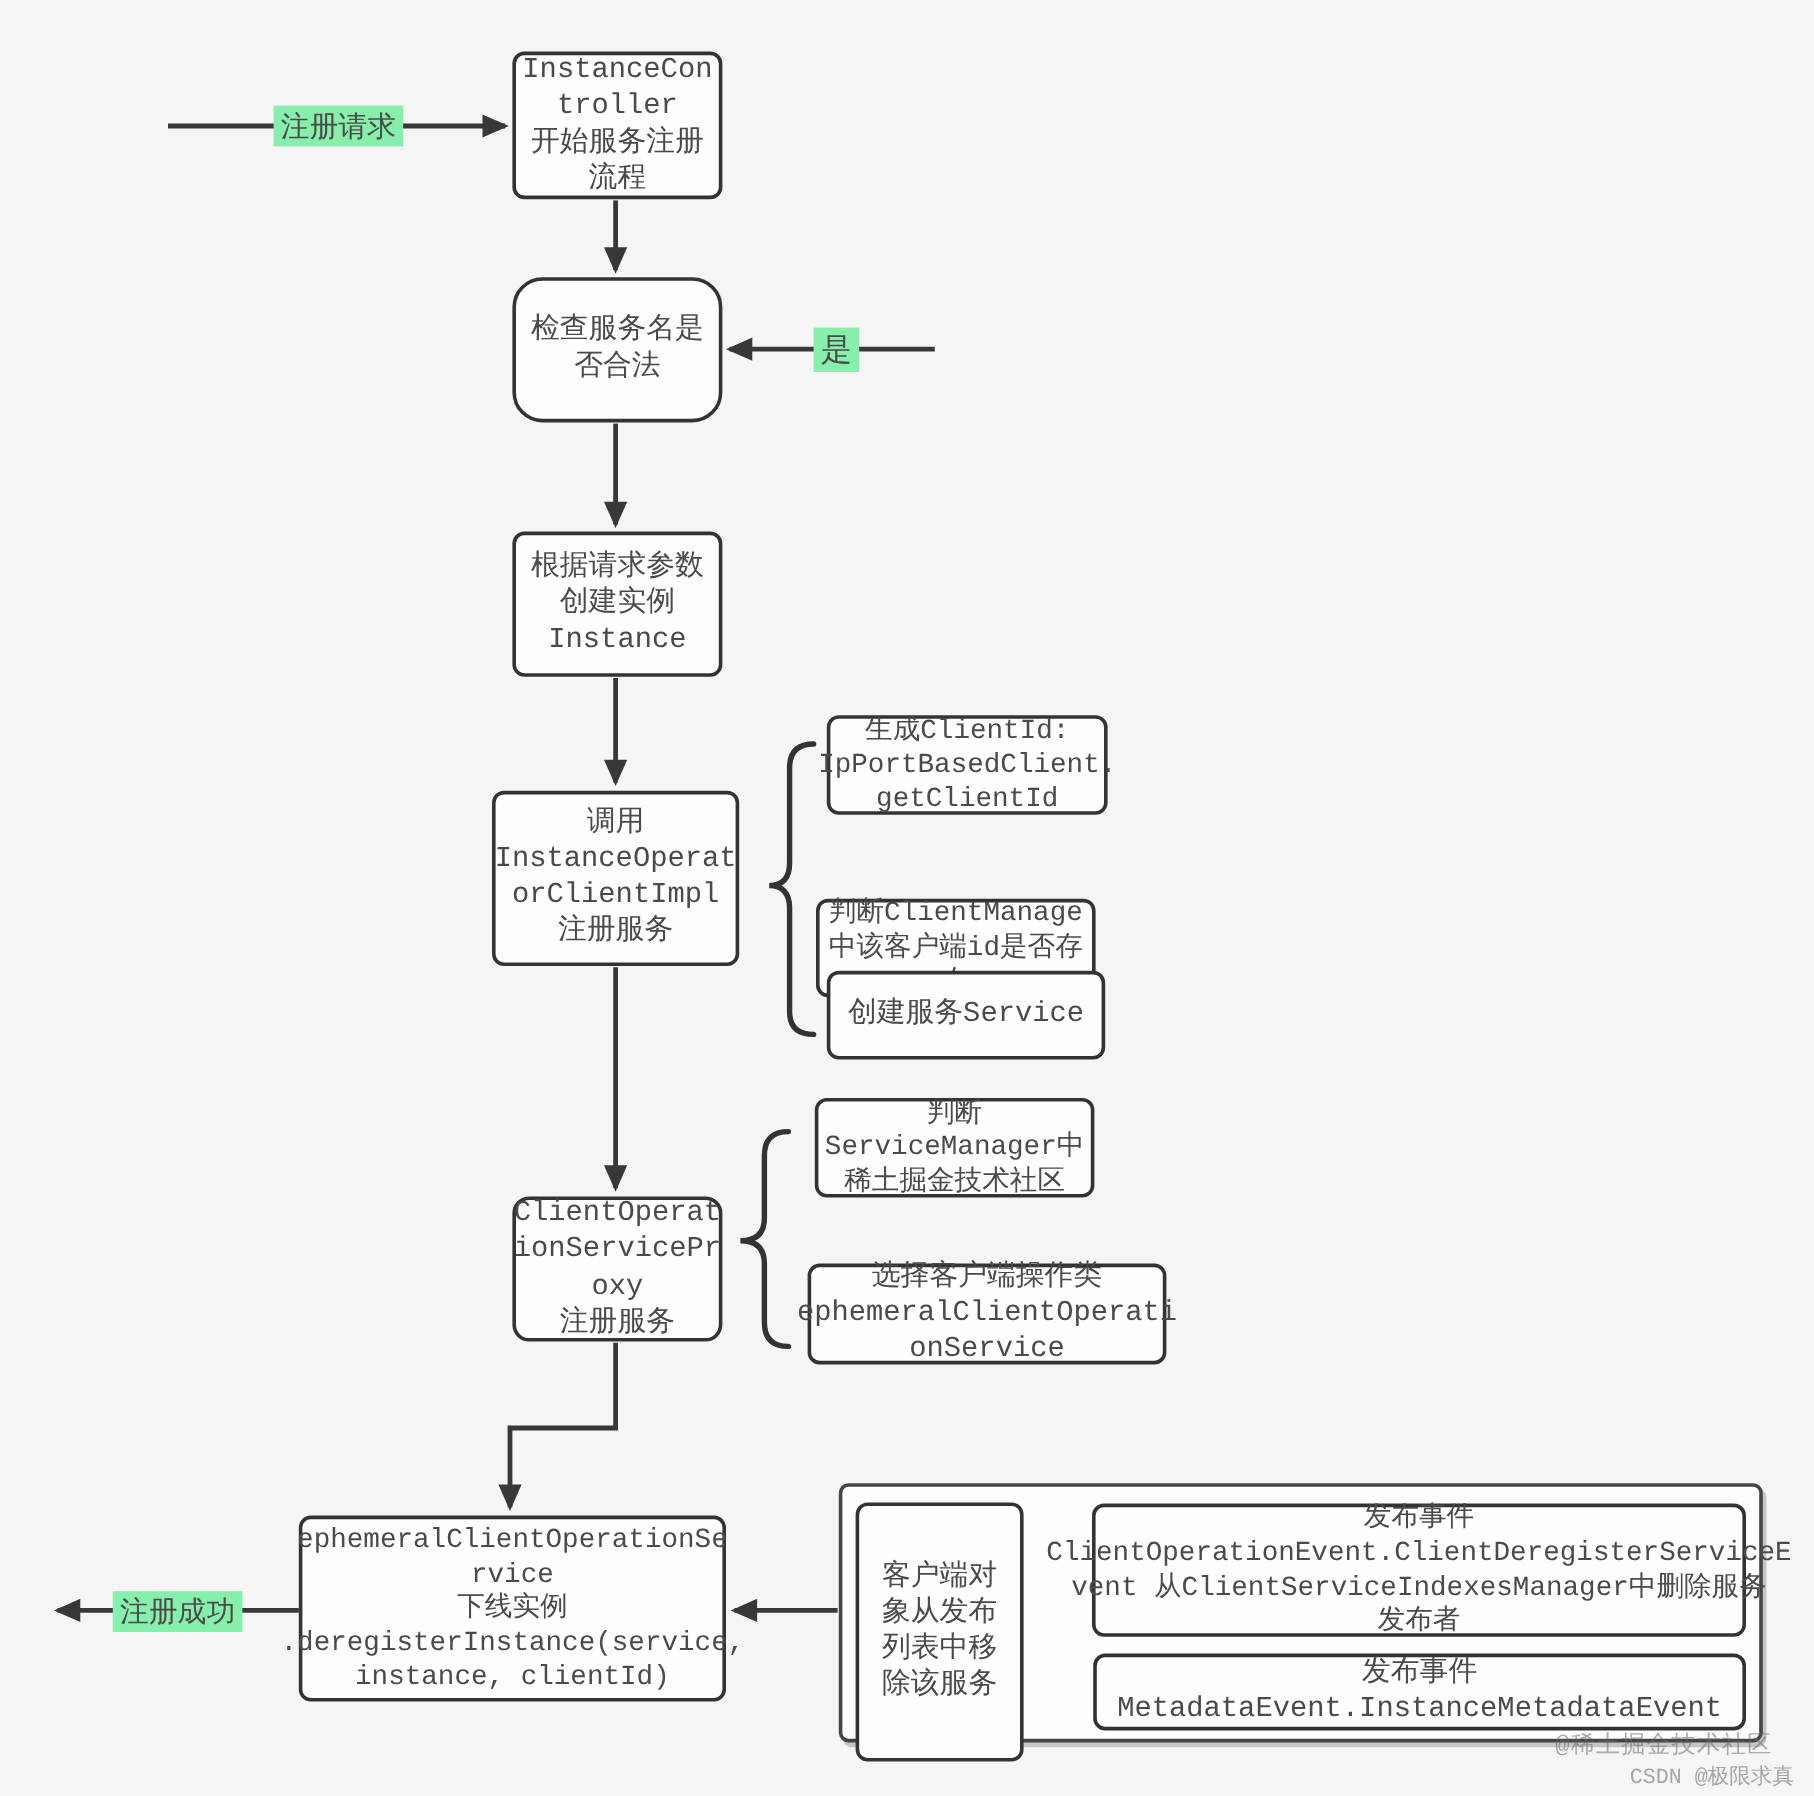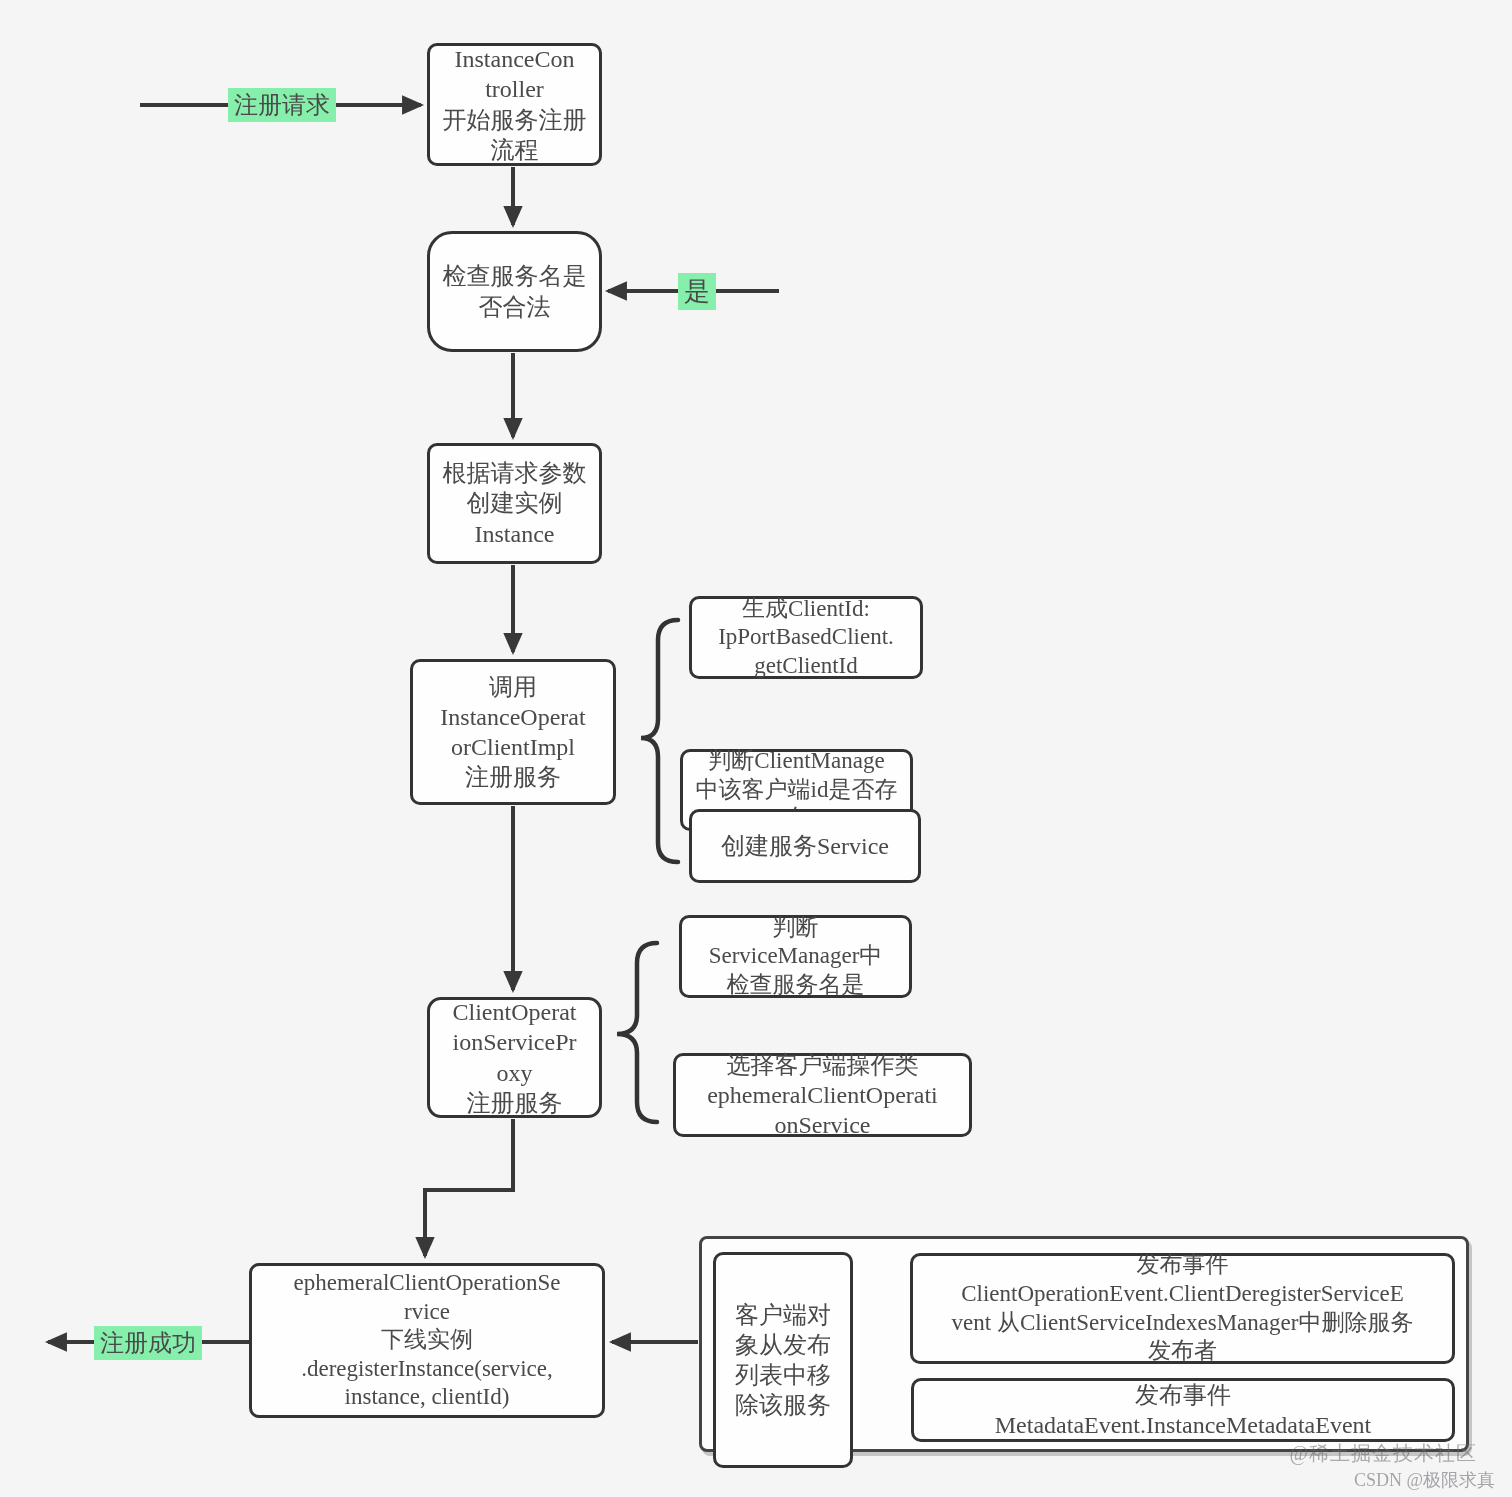--- a/index.html
+++ b/index.html
@@ -1,20 +1,20 @@
 <!DOCTYPE html>
 <html><head>
 <meta charset="utf-8">
 <style>
   html,body{margin:0;padding:0;background:#e9e9ea;}
   .canvas{
     position:relative;
     width:1512px;height:1497px;
     background:#f5f5f6;
-    font-family:Liberation Serif, serif;
+    font-family:Liberation Mono, monospace;
     overflow:hidden;
   }
   svg.connectors{position:absolute;left:0;top:0;width:1512px;height:1497px;}
   svg .edge{stroke:#383838;stroke-width:4;fill:none;}
   svg .brace{stroke:#333;stroke-width:4.5;fill:none;stroke-linecap:round;}
   .node{
     position:absolute;box-sizing:border-box;
     background:#fefefe;
     border:3.5px solid #333;
     border-radius:10px;
@@ -102,21 +102,21 @@
 
   <div class="node" style="left:689px;top:809px;width:232px;height:74px;">创建服务Service</div>
 
   <div class="node" style="left:427px;top:997px;width:175px;height:121px;border-radius:14px;">ClientOperat
 ionServicePr
 oxy
 注册服务</div>
 
   <div class="node small-type" style="left:679px;top:915px;width:233px;height:83px;">判断
 ServiceManager中
-检查服务名是</div>
+稀土掘金技术社区</div>
 
   <div class="node" style="left:673px;top:1053px;width:299px;height:84px;">选择客户端操作类
 ephemeralClientOperati
 onService</div>
 
   <div class="node small-type" style="left:249px;top:1263px;width:356px;height:155px;">ephemeralClientOperationSe
 rvice
 下线实例
 .deregisterInstance(service,
 instance, clientId)</div>

